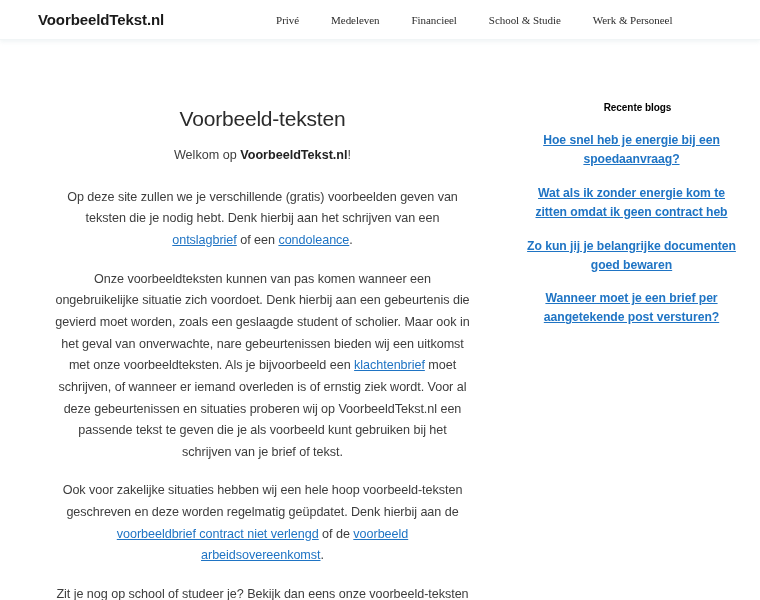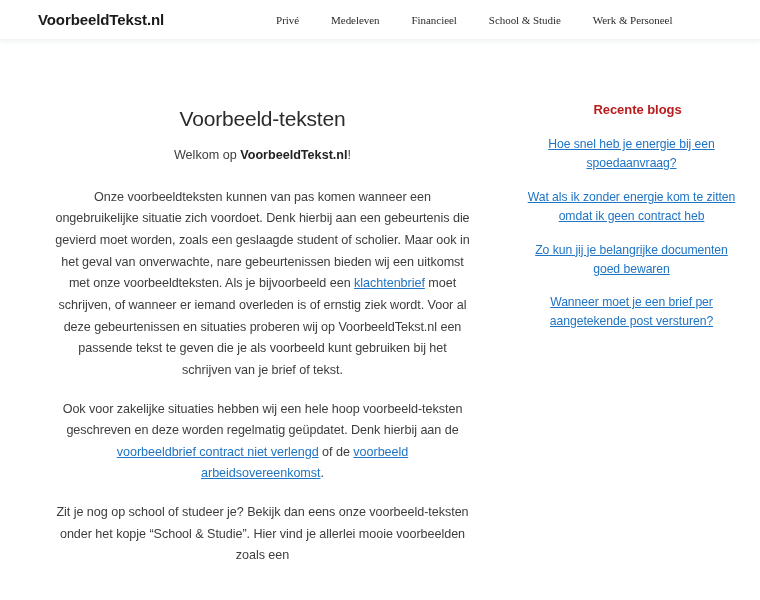--- a/index.html
+++ b/index.html
@@ -94,30 +94,31 @@
     margin: 0 0 20px 0;
   }
   p.welcome b { color: #222; }
   a.inline-link {
     color: #1f74c4;
     text-decoration: underline;
   }
 
   
   h3.widget-title {
-    font-size: 13px;
+    font-size: 10px;
     font-weight: bold;
-    color: #b91c1c;
+    color: #000000;
     margin: 0 0 18px 12px;
     letter-spacing: -0.05px;
   }
   ul.blog-list {
     list-style: none;
     margin: 0;
     padding: 0;
+    font-weight: bold;
   }
   ul.blog-list li { margin: 0 0 15px 0; }
   a.blog-link {
     color: #1f74c4;
     text-decoration: underline;
     font-size: 12.2px;
     line-height: 1.55;
     display: inline;
     letter-spacing: -0.05px;
   }
@@ -138,20 +139,21 @@
 </header>
 
 <div class="page-wrap">
 
   <main class="content-col">
 
     <h1 class="page-title">Voorbeeld-teksten</h1>
 
     <p class="welcome"><span>Welkom op </span><b>VoorbeeldTekst.nl</b><span>!</span></p>
 
+    <p class="body-text"><span>Op deze site zullen we je verschillende (gratis) voorbeelden geven van teksten die je nodig hebt. Denk hierbij aan het schrijven van een </span><a href="#" class="inline-link">ontslagbrief</a><span> of een </span><a href="#" class="inline-link">condoleance</a><span>.</span></p>
 
     <p class="body-text"><span>Onze voorbeeldteksten kunnen van pas komen wanneer een ongebruikelijke situatie zich voordoet. Denk hierbij aan een gebeurtenis die gevierd moet worden, zoals een geslaagde student of scholier. Maar ook in het geval van onverwachte, nare gebeurtenissen bieden wij een uitkomst met onze voorbeeldteksten. Als je bijvoorbeeld een </span><a href="#" class="inline-link">klachtenbrief</a><span> moet schrijven, of wanneer er iemand overleden is of ernstig ziek wordt. Voor al deze gebeurtenissen en situaties proberen wij op VoorbeeldTekst.nl een passende tekst te geven die je als voorbeeld kunt gebruiken bij het schrijven van je brief of tekst.</span></p>
 
     <p class="body-text"><span>Ook voor zakelijke situaties hebben wij een hele hoop voorbeeld-teksten geschreven en deze worden regelmatig geüpdatet. Denk hierbij aan de </span><a href="#" class="inline-link">voorbeeldbrief contract niet verlengd</a><span> of de </span><a href="#" class="inline-link">voorbeeld arbeidsovereenkomst</a><span>.</span></p>
 
     <p class="body-text"><span>Zit je nog op school of studeer je? Bekijk dan eens onze voorbeeld-teksten onder het kopje “School &amp; Studie”. Hier vind je allerlei mooie voorbeelden zoals een </span></p>
 
   </main>
 
   <aside class="sidebar-col">

